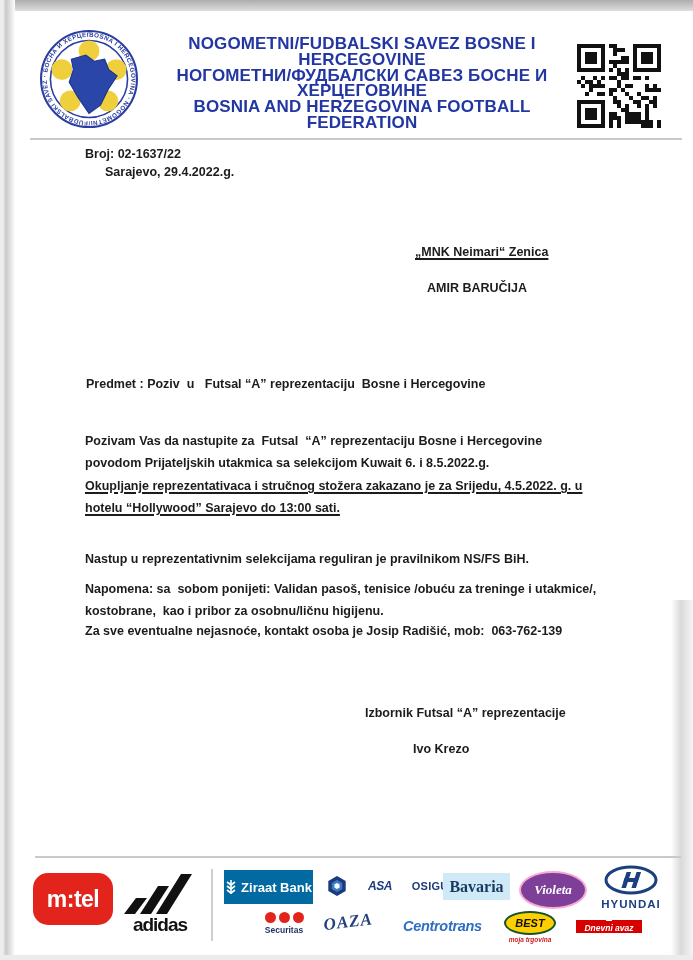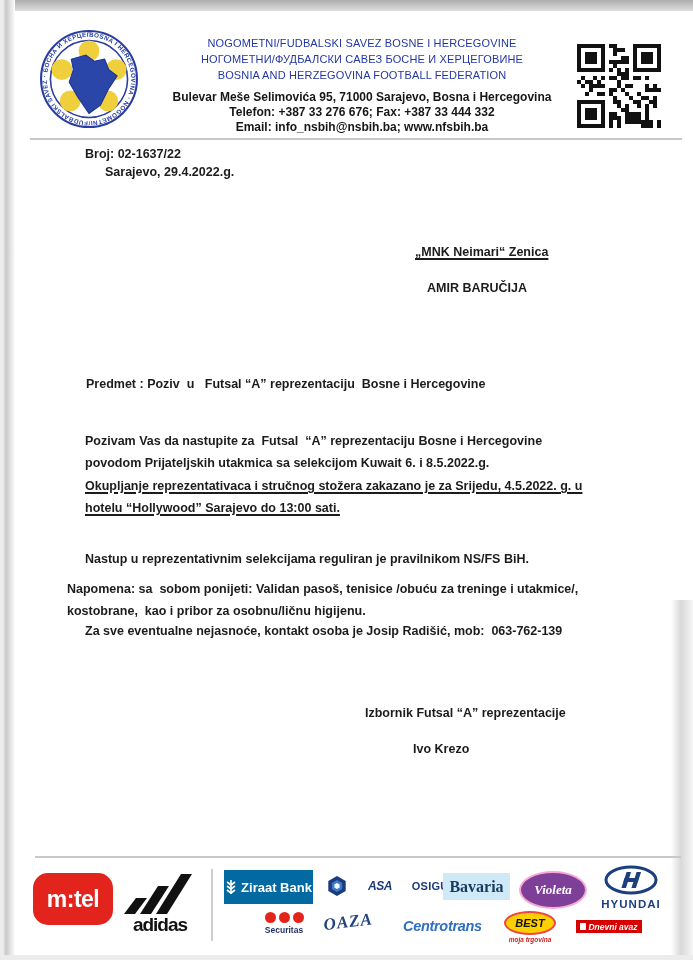--- a/index.html
+++ b/index.html
@@ -14,21 +14,21 @@
     background:linear-gradient(90deg,#ffffff,#d9d9d9 45%,#f6f6f6);}
   .edge-bottom{position:absolute;left:0;bottom:0;width:693px;height:5px;background:#ececec;}
 
   .hr{position:absolute;height:2px;background:#c9c9c9;}
   .hr1{left:30px;top:138px;width:652px;}
   .hr2{left:35px;top:856px;width:646px;}
 
   
   .logo{position:absolute;left:40px;top:30px;width:98px;height:98px;}
   .org-block{position:absolute;left:150px;top:36px;width:424px;text-align:center;}
-  .org-line{color:#2337a2;font-weight:normal;font-size:11px;line-height:15.8px;letter-spacing:.15px;}
+  .org-line{color:#2337a2;font-weight:bold;font-size:17px;line-height:15.8px;letter-spacing:.15px;}
   .addr-block{margin-top:7px;}
   .addr-line{color:#161616;font-weight:bold;font-size:12px;line-height:14.6px;}
   .qr{position:absolute;left:577px;top:44px;width:84px;height:84px;}
 
   
   .t{white-space:pre-wrap;font-weight:bold;font-size:12.5px;line-height:22px;color:#1c1c1c;}
   .abs{position:absolute;}
   .u{text-decoration:underline;text-decoration-thickness:1.5px;text-underline-offset:2px;}
 
   
@@ -56,27 +56,27 @@
   .securitas{position:absolute;left:258px;top:912px;width:52px;text-align:center;}
   .sec-dots{display:flex;justify-content:center;gap:3px;}
   .sec-dot{width:11px;height:11px;border-radius:50%;background:#e2241d;}
   .sec-word{color:#1d2f5e;font-weight:bold;font-size:8.5px;margin-top:2px;text-align:center;}
   .oaza{position:absolute;left:324px;top:912px;width:52px;height:28px;color:#24437c;
     font-family:"Liberation Serif","DejaVu Serif",serif;font-style:italic;font-weight:bold;font-size:17px;
     transform:rotate(-7deg);letter-spacing:1px;}
   .centrotrans{position:absolute;left:403px;top:918px;color:#2f6fc1;font-weight:bold;
     font-style:italic;font-size:14.5px;letter-spacing:-.3px;}
   .best{position:absolute;left:504px;top:911px;width:52px;text-align:center;}
-  .best-oval{width:48px;height:20px;margin:0 auto;background:#ffd000;border:2px solid #ef4444;
+  .best-oval{width:48px;height:20px;margin:0 auto;background:#ffd000;border:2px solid #14532d;
     border-radius:50%;display:flex;align-items:center;justify-content:center;
     font-weight:900;font-style:italic;font-size:11px;color:#111;}
   .best-sub{color:#d02020;font-style:italic;font-size:6.5px;font-weight:bold;margin-top:1px;}
   .avaz{position:absolute;left:576px;top:920px;width:66px;height:13px;background:#d60000;
     display:flex;align-items:center;justify-content:center;gap:2px;
-    color:#fff;font-weight:bold;font-style:italic;font-size:8.5px;}
+    color:#fff;font-weight:bold;font-style:italic;font-size:8.5px;flex-direction:column;}
   .avaz-mark{width:6px;height:7px;background:#fff;display:inline-block;}
 </style>
 </head>
 <body>
 
 <div id="page">
 
   <div class="edge-top"></div>
   <div class="edge-left"></div>
   <div class="edge-right"></div>
@@ -98,25 +98,20 @@
       <text font-size="6" fill="#2a3da0" font-weight="bold" letter-spacing="0.4">
         <textPath href="#ringpath">BOSNA I HERCEGOVINA · NOGOMETNI/FUDBALSKI SAVEZ · БОСНА И ХЕРЦЕГОВИНА</textPath>
       </text>
     </svg>
   </div>
 
   <div class="org-block">
     <div class="org-line">NOGOMETNI/FUDBALSKI SAVEZ BOSNE I HERCEGOVINE</div>
     <div class="org-line">НОГОМЕТНИ/ФУДБАЛСКИ САВЕЗ БОСНЕ И ХЕРЦЕГОВИНЕ</div>
     <div class="org-line">BOSNIA AND HERZEGOVINA FOOTBALL FEDERATION</div>
-    <div class="addr-block">
-      <div class="addr-line">Bulevar Meše Selimovića 95, 71000 Sarajevo, Bosna i Hercegovina</div>
-      <div class="addr-line">Telefon: +387 33 276 676; Fax: +387 33 444 332</div>
-      <div class="addr-line">Email: info_nsbih@nsbih.ba; www.nfsbih.ba</div>
-    </div>
   </div>
 
   <svg class="qr" id="qr" viewBox="0 0 84 84" fill="#111">
       <rect x="0" y="0" width="4" height="4"></rect>
       <rect x="4" y="0" width="4" height="4"></rect>
       <rect x="8" y="0" width="4" height="4"></rect>
       <rect x="12" y="0" width="4" height="4"></rect>
       <rect x="16" y="0" width="4" height="4"></rect>
       <rect x="20" y="0" width="4" height="4"></rect>
       <rect x="24" y="0" width="4" height="4"></rect>
@@ -338,21 +333,21 @@
     <div class="t">povodom Prijateljskih utakmica sa selekcijom Kuwait 6. i 8.5.2022.g.</div>
   </div>
 
   <div class="abs" style="left:85px;top:475px;">
     <div class="t u">Okupljanje reprezentativaca i stručnog stožera zakazano je za Srijedu, 4.5.2022. g. u</div>
     <div class="t u">hotelu “Hollywood” Sarajevo do 13:00 sati.</div>
   </div>
 
   <div class="abs t" style="left:85px;top:548px;">Nastup u reprezentativnim selekcijama reguliran je pravilnikom NS/FS BiH.</div>
 
-  <div class="abs" style="left:67px;top:578px;">
+  <div class="abs" style="left:85px;top:578px;">
     <div class="t">Napomena: sa  sobom ponijeti: Validan pasoš, tenisice /obuću za treninge i utakmice/,</div>
     <div class="t">kostobrane,  kao i pribor za osobnu/ličnu higijenu.</div>
   </div>
 
   <div class="abs t" style="left:85px;top:620px;">Za sve eventualne nejasnoće, kontakt osoba je Josip Radišić, mob:  063-762-139</div>
 
   <div class="abs t" style="left:365px;top:702px;">Izbornik Futsal “A” reprezentacije</div>
   <div class="abs t" style="left:413px;top:738px;">Ivo Krezo</div>
 
   <div class="hr hr2"></div>

